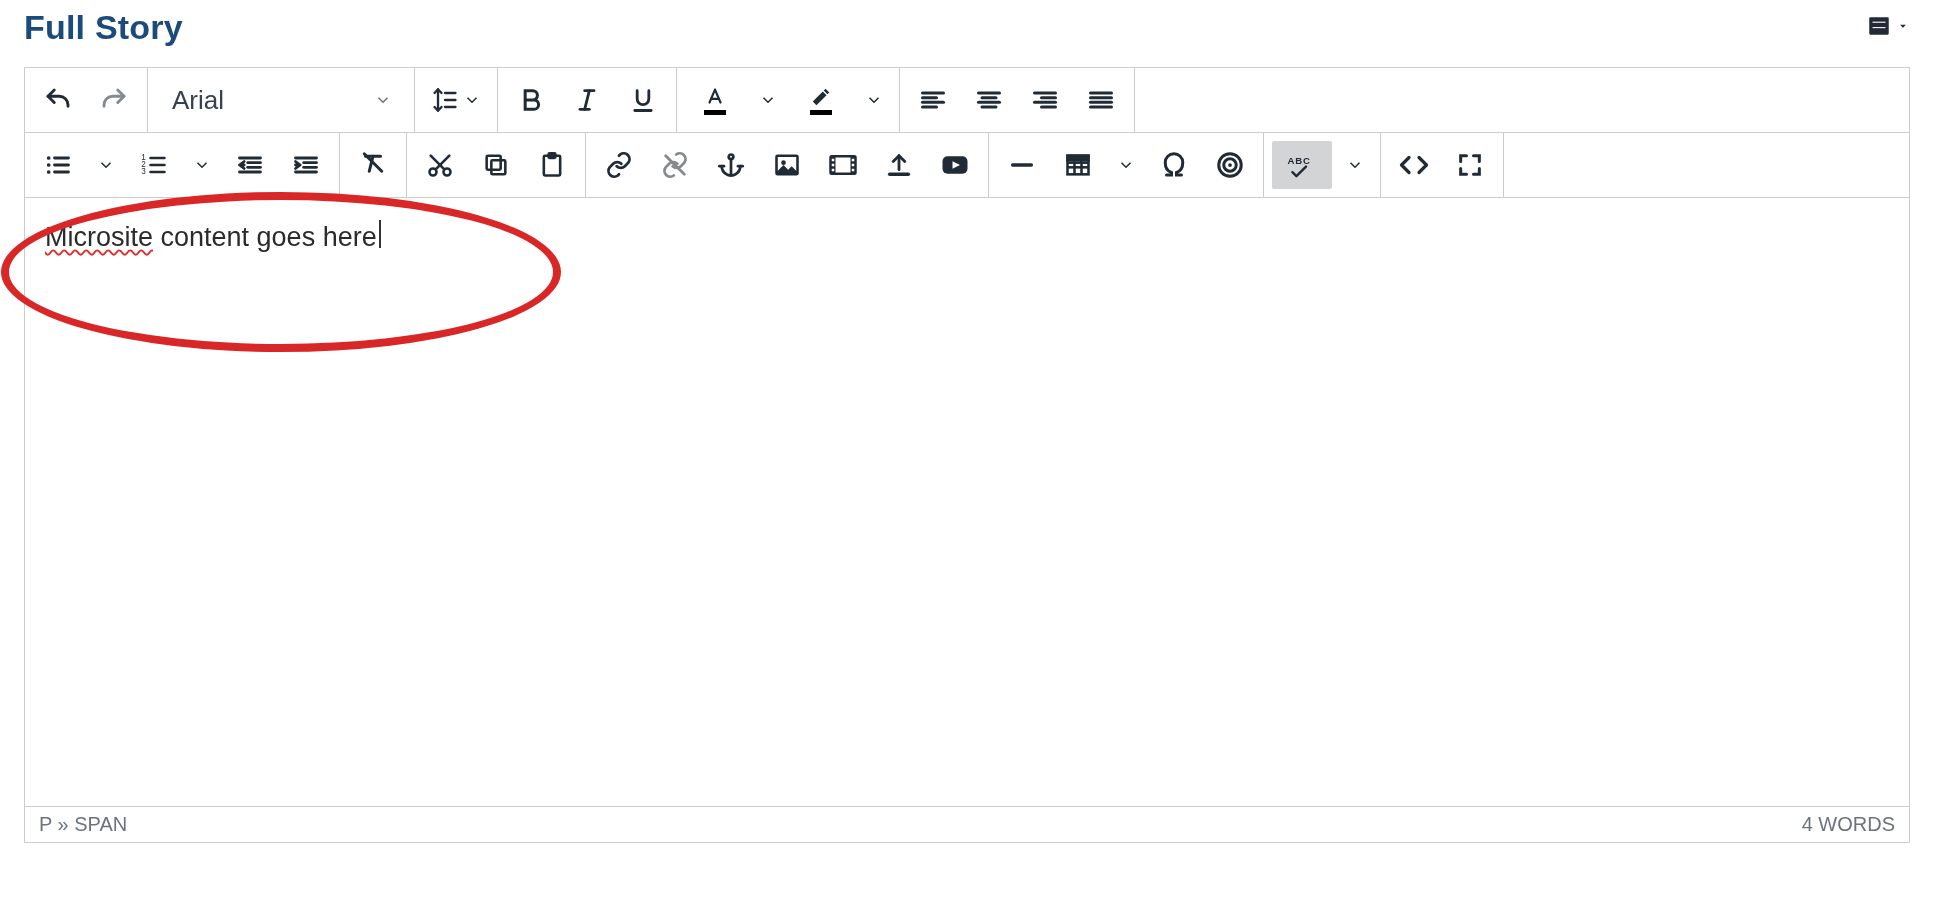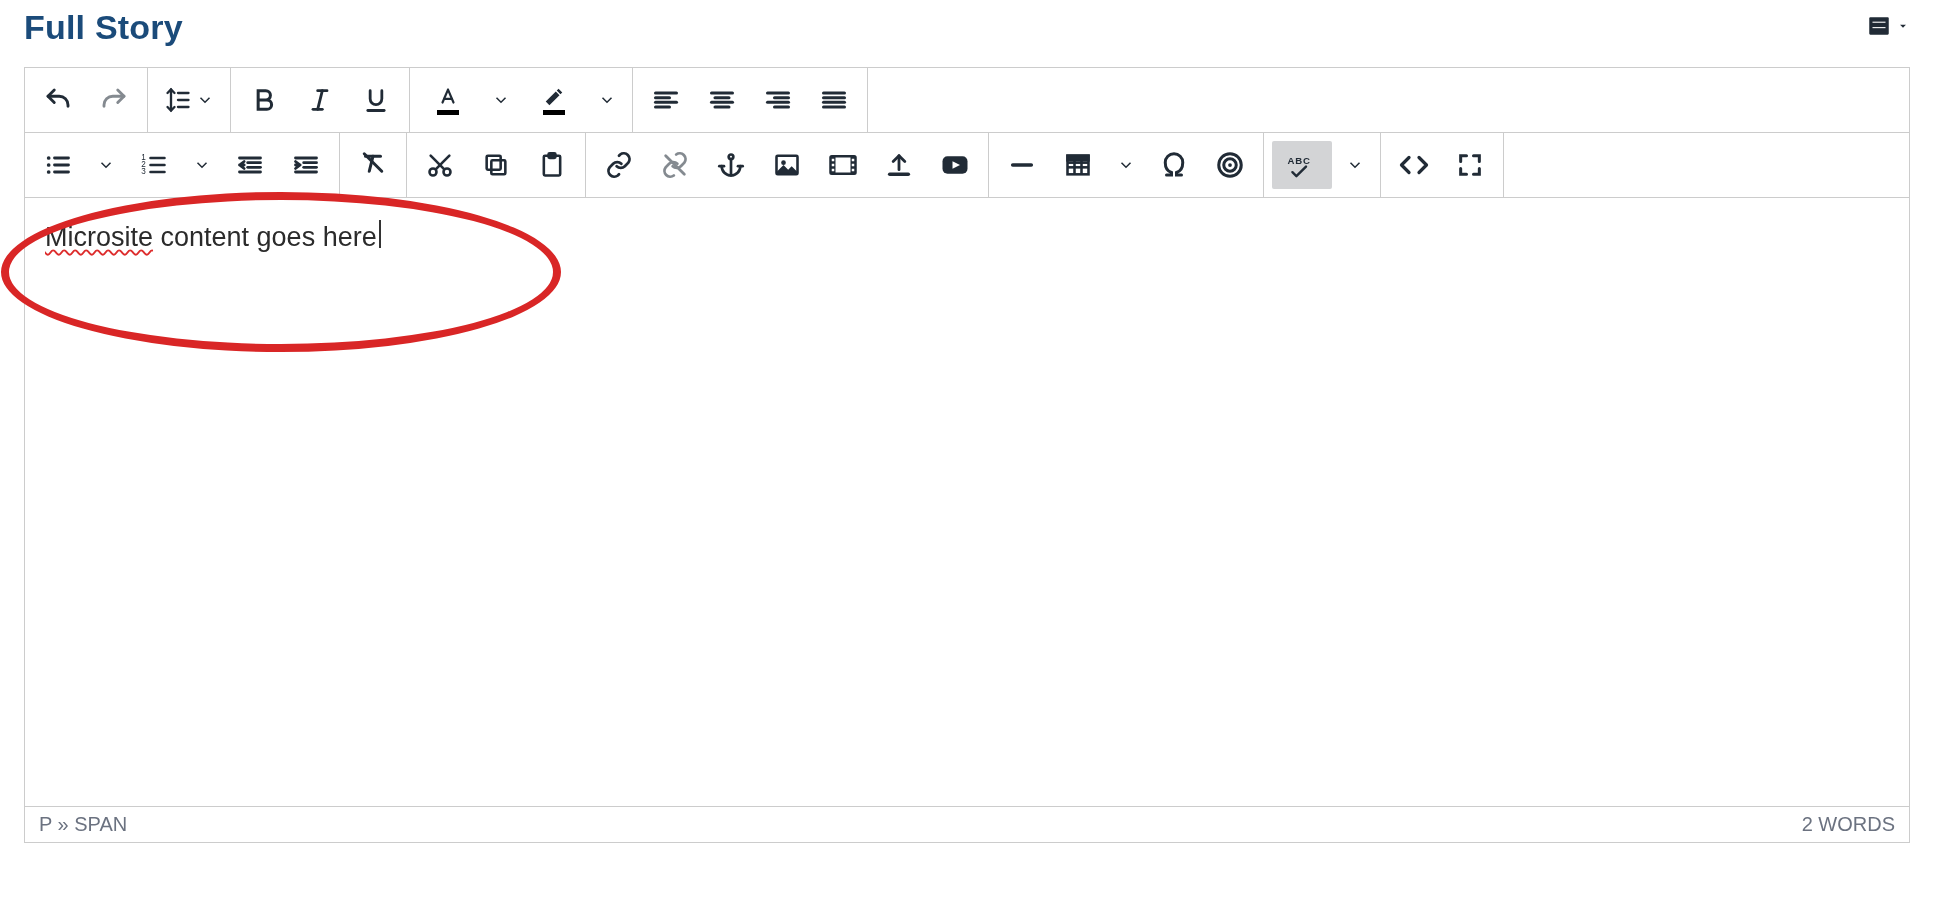--- a/index.html
+++ b/index.html
@@ -189,20 +189,30 @@
         </svg>
       </div>
       <div class="btn disabled">
         <svg width="30" height="30" viewBox="0 0 24 24" fill="none" stroke="currentColor" stroke-width="2.3" stroke-linecap="round" stroke-linejoin="round">
           <path d="M15 14l5-5-5-5"></path>
             <path d="M20 9h-9a7 7 0 0 0-7 7v1"></path>
         </svg>
       </div>
     </div>
 
+    <div class="group">
+      <div class="select font">
+        <span>Arial</span>
+        <span class="caret">
+          <svg class="caret-svg" viewBox="0 0 24 24" fill="none" stroke="currentColor" stroke-width="2">
+              <path d="M6 9l6 6 6-6"></path>
+            </svg>
+        </span>
+      </div>
+    </div>
 
     <div class="group">
       <div class="btn wide">
         <svg width="28" height="28" viewBox="0 0 24 24" fill="none" stroke="currentColor" stroke-width="2" stroke-linecap="round">
           <path d="M6 3v18"></path>
             <path d="M3 6l3-3 3 3"></path>
             <path d="M3 18l3 3 3-3"></path>
           <path d="M12 6h9"></path>
             <path d="M12 12h9"></path>
             <path d="M12 18h9"></path>
@@ -518,15 +528,15 @@
 
   <div class="editor-frame">
     <div class="editor-content" contenteditable="false" style="">
       <span class="spellerr">Microsite</span><span> content goes here</span><span class="text-caret"></span>
     </div>
     <div class="annot-ellipse"></div>
   </div>
 
   <div class="statusbar">
     <div>P » SPAN</div>
-    <div>2 WORDS</div>
+    <div>4 WORDS</div>
   </div>
 </div>
 
 </body></html>

